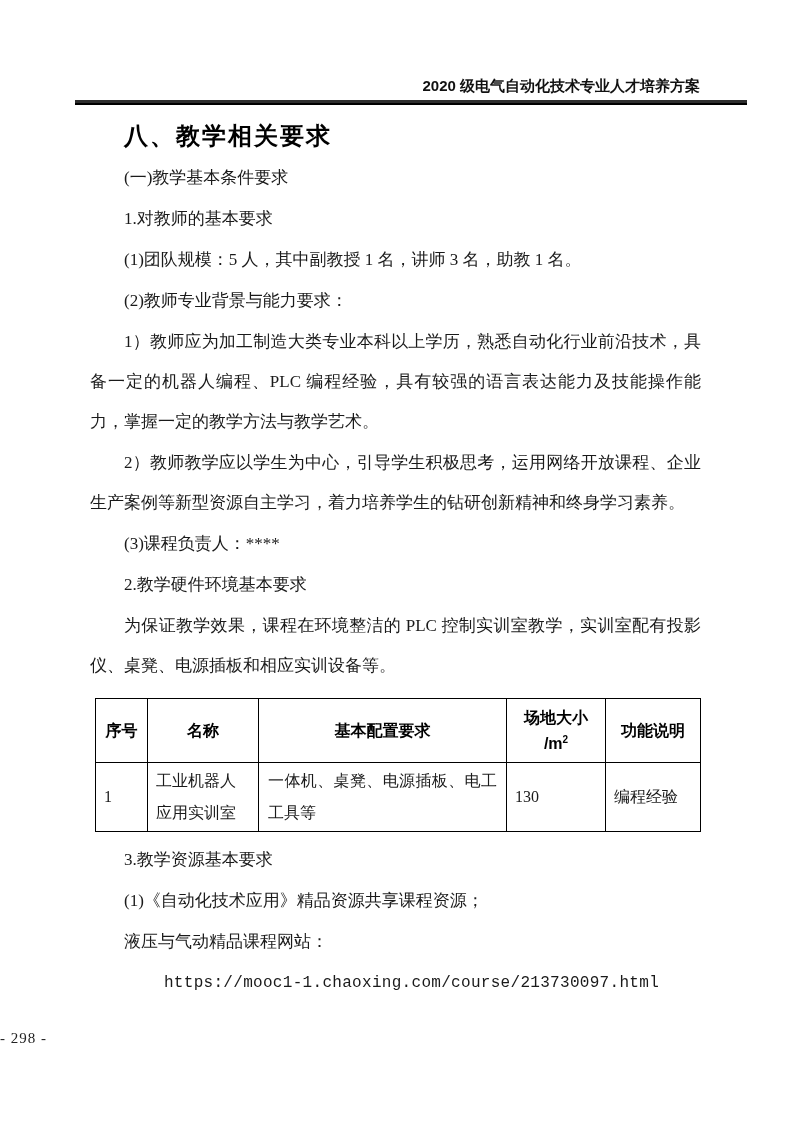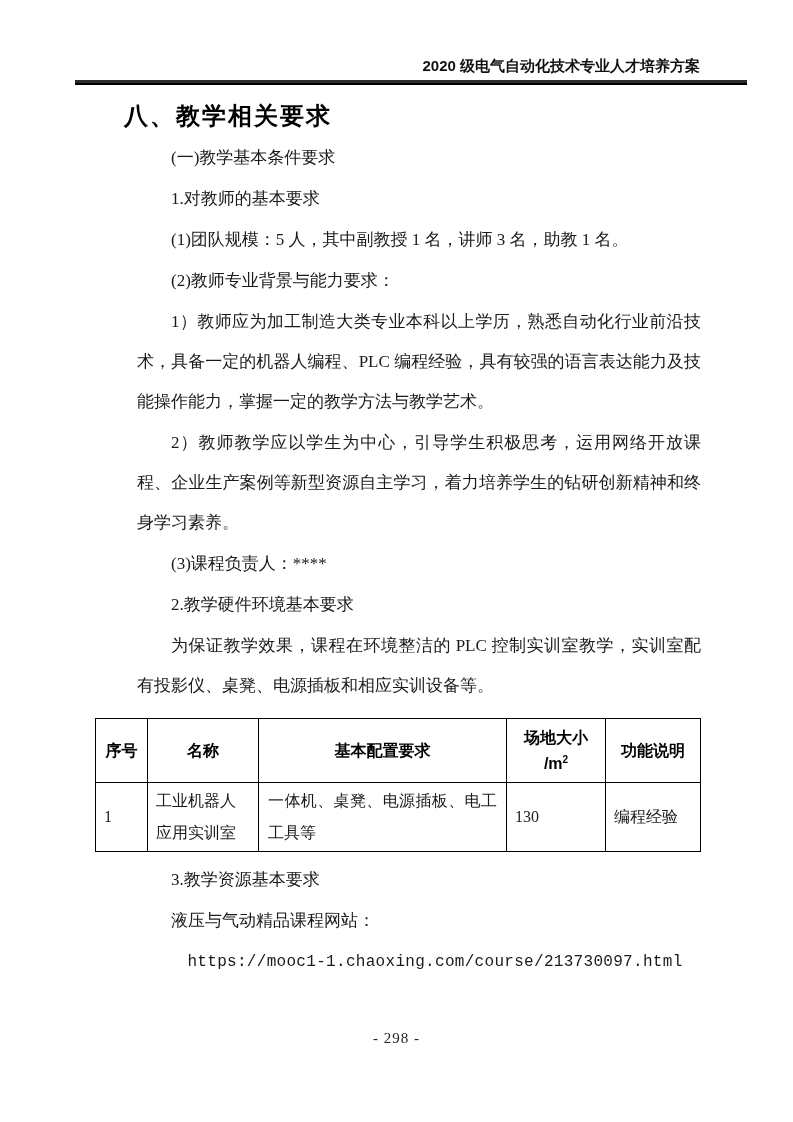--- a/index.html
+++ b/index.html
@@ -6,21 +6,21 @@
   html, body { background: #ffffff; }
   .page {
     position: relative;
     width: 793px;
     height: 1122px;
     background: #ffffff;
     overflow: hidden;
     color: #1a1a1a;
     font-family: "Liberation Serif", "DejaVu Serif", serif;
   }
-  .doc-header { padding-top: 57px; }
+  .doc-header { padding-top: 57px; margin-top: 20px; }
   .doc-header-title {
     text-align: right;
     margin-right: 93px;
     font-family: "Liberation Sans", "DejaVu Sans", sans-serif;
     font-weight: bold;
     font-size: 15px;
     line-height: 18px;
     color: #111;
   }
   .header-rule {
@@ -31,21 +31,21 @@
   }
   .section-heading {
     margin: 17px 92px 0 124px;
     font-family: "Liberation Sans", "DejaVu Sans", sans-serif;
     font-weight: bold;
     font-size: 24px;
     line-height: 28px;
     letter-spacing: 2px;
     color: #000;
   }
-  .body-text { margin-top: 8px; margin-left: 47px; }
+  .body-text { margin-top: 8px; }
   p.para {
     margin: 0 92px 1px 90px;
     font-size: 17px;
     line-height: 40px;
     text-align: justify;
     text-indent: 2em;
     color: #1a1a1a;
   }
   p.para-url {
     font-family: "Liberation Mono", "DejaVu Sans Mono", monospace;
@@ -91,21 +91,20 @@
   .req-table td.cell-config {
     text-align: justify;
     padding: 0 9px;
   }
   .req-table sup { font-size: 10px; line-height: 0; }
   .doc-footer {
     position: absolute;
     top: 1030px;
     left: 0;
     right: 0;
-    text-align: center;
     font-size: 15px;
     color: #222;
     letter-spacing: 1px;
   }
 </style>
 </head>
 <body>
 
 <div class="page">
 
@@ -154,19 +153,20 @@
         <td>工业机器人应用实训室</td>
         <td class="cell-config">一体机、桌凳、电源插板、电工工具等</td>
         <td>130</td>
         <td>编程经验</td>
       </tr>
     </tbody>
   </table>
 
   <div class="body-text">
     <p class="para">3.教学资源基本要求</p>
+    <p class="para">(1)《自动化技术应用》精品资源共享课程资源；</p>
     <p class="para">液压与气动精品课程网站：</p>
     <p class="para para-url">https://mooc1-1.chaoxing.com/course/213730097.html</p>
   </div>
 
   <div class="doc-footer">- 298 -</div>
 
 </div>
 
 </body></html>

